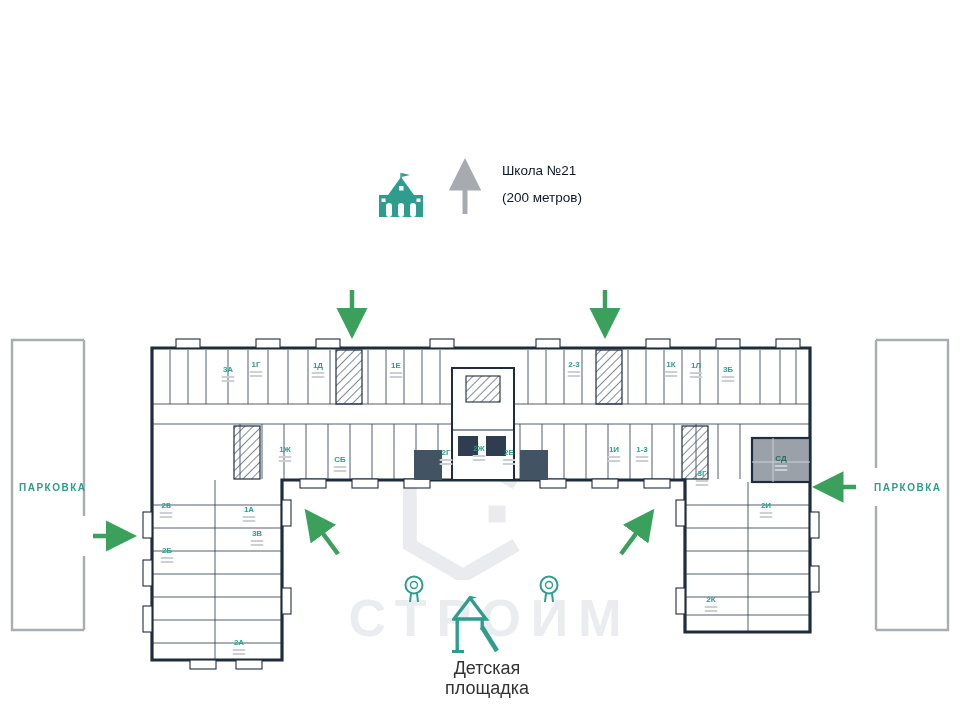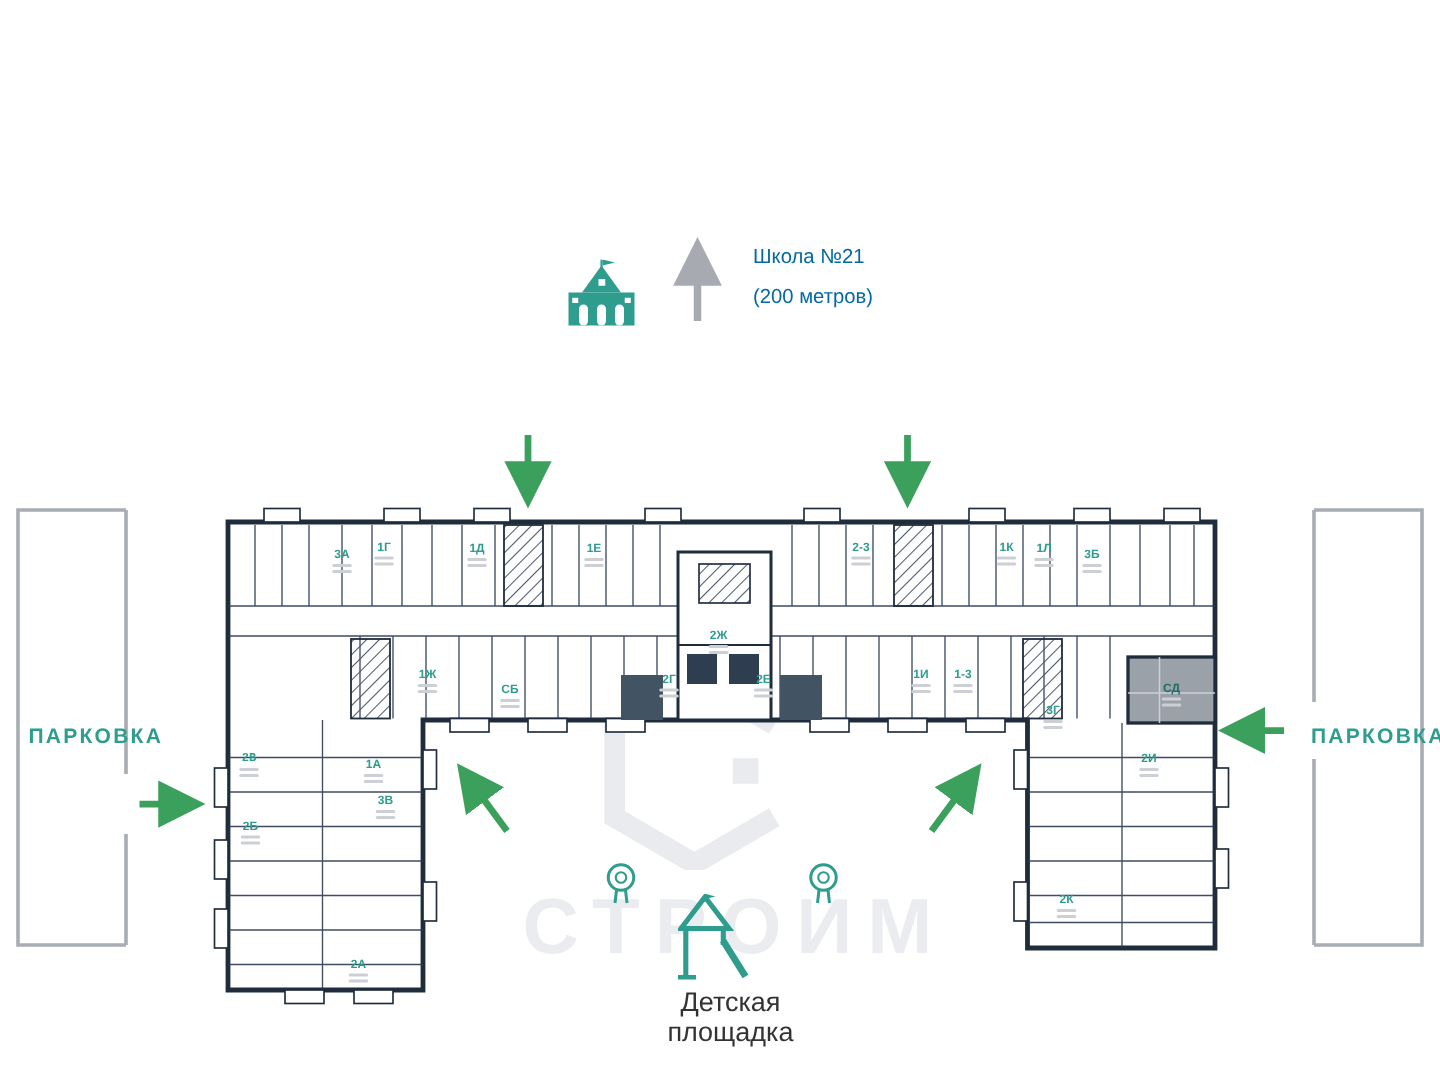--- a/index.html
+++ b/index.html
@@ -9,23 +9,23 @@
   .abs { position:absolute; }
 
   
   .wm-text { position:absolute; left:270px; width:440px; text-align:center;
              color:#eaecef; font-weight:bold; font-size:52px; letter-spacing:10px;
              white-space:nowrap; user-select:none; }
   #wm-line1 { top:588px; }
   #wm-line2 { top:650px; }
 
   
-  .school-text { position:absolute; left:502px; color:#0369a1; font-size:13.5px; line-height:1; }
+  .school-text { position:absolute; left:502px; color:#0f172a; font-size:13.5px; line-height:1; }
   .playground-text { position:absolute; left:437px; width:100px; text-align:center; color:#333; font-size:18px; }
-  .parking-label { position:absolute; color:#2f9d8e; font-weight:bold; font-size:14px;
+  .parking-label { position:absolute; color:#2f9d8e; font-weight:bold; font-size:10px;
                    letter-spacing:1.5px; }
 
   
   .apt { position:absolute; transform:translateX(-50%); text-align:center; cursor:pointer; }
   .apt-code { display:block; color:#2f9d8e; font-size:8px; font-weight:bold; line-height:1; }
   .dim { display:block; width:13px; height:2px; background:#ccd0d5; margin:2px auto 0; border-radius:1px; }
   .apt.hl .apt-code { color:#1e6e63; }
 
   svg { display:block; }
 </style>
@@ -224,21 +224,21 @@
       <div class="apt" style="left: 340px; top: 456px; pointer-events: auto;">
         <span class="apt-code">СБ</span>
         <span class="dim"></span>
         <span class="dim"></span>
       </div>
       <div class="apt" style="left: 446px; top: 449px; pointer-events: auto;">
         <span class="apt-code">2Г</span>
         <span class="dim"></span>
         <span class="dim"></span>
       </div>
-      <div class="apt" style="left: 479px; top: 420px; pointer-events: auto;">
+      <div class="apt" style="left: 479px; top: 445px; pointer-events: auto;">
         <span class="apt-code">2Ж</span>
         <span class="dim"></span>
         <span class="dim"></span>
       </div>
       <div class="apt" style="left: 509px; top: 449px; pointer-events: auto;">
         <span class="apt-code">2Е</span>
         <span class="dim"></span>
         <span class="dim"></span>
       </div>
       <div class="apt" style="left: 614px; top: 446px; pointer-events: auto;">

